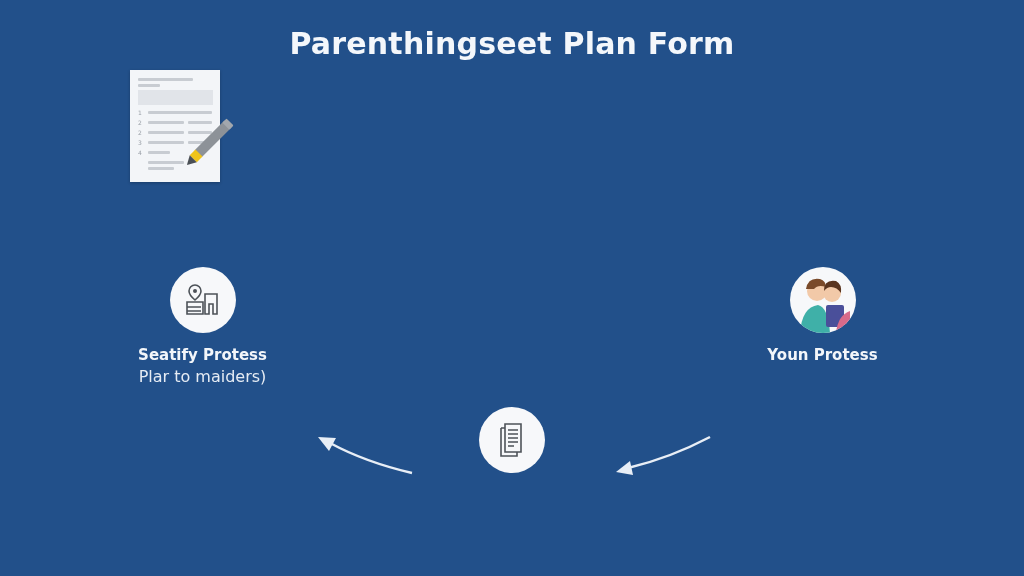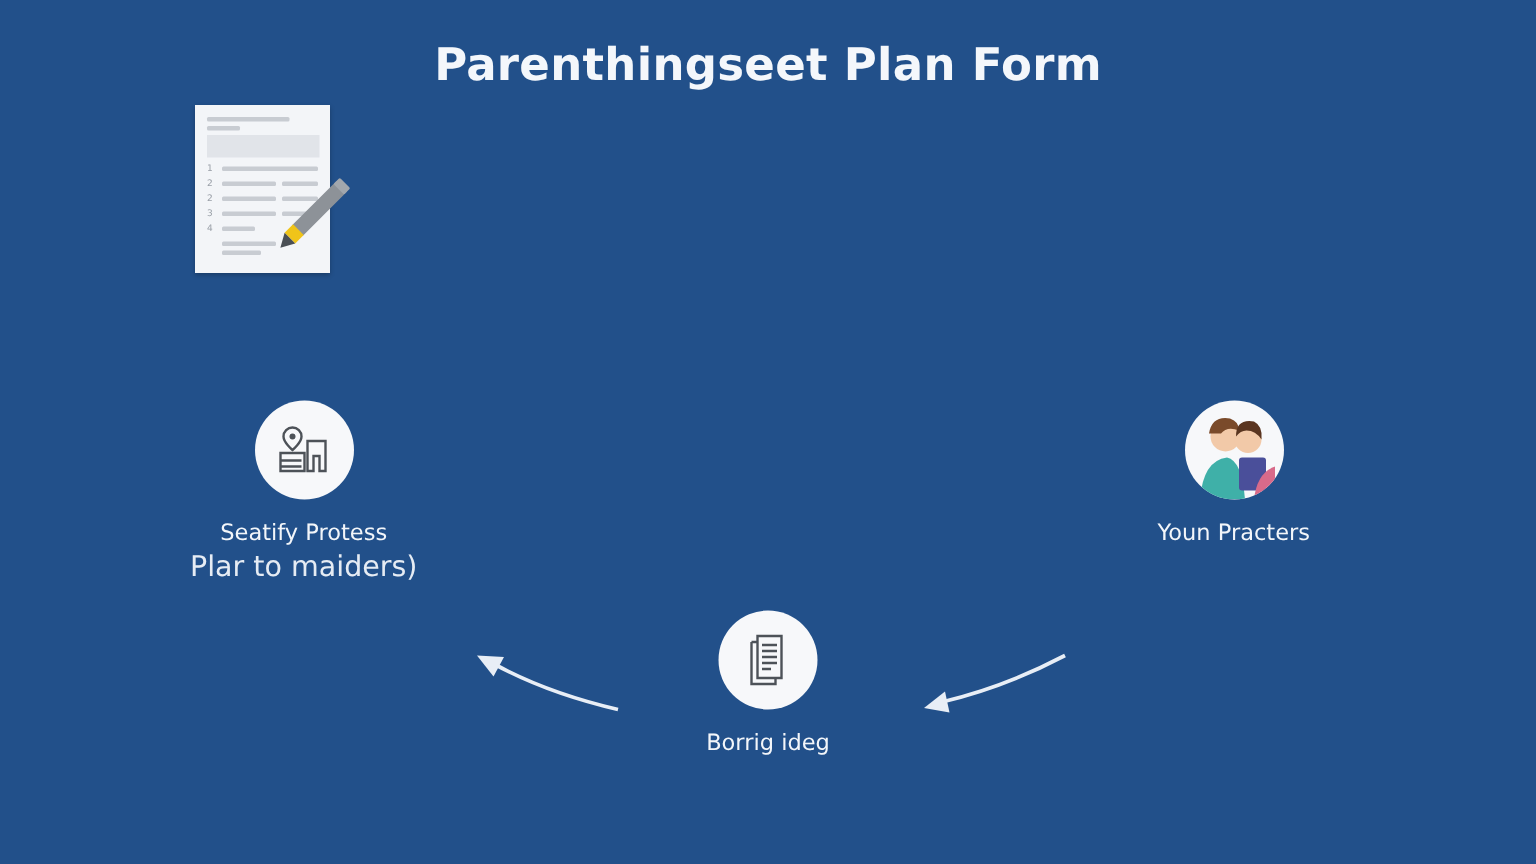--- a/index.html
+++ b/index.html
@@ -19,22 +19,22 @@
   }
   .doc .l { position:absolute; height:3px; background:#c8ccd2; border-radius:1px; }
   .doc .box { position:absolute; left:8px; top:20px; width:75px; height:15px; background:#e1e4e9; }
   .doc .n { position:absolute; left:8px; font-size:6px; color:#9aa0a8; line-height:6px; }
   .pencil { position:absolute; left:176px; top:116px; width:70px; height:60px; }
   .node { position:absolute; text-align:center; }
   .circle {
     width:66px; height:66px; border-radius:50%; background:#f7f8fa;
     margin:0 auto; display:flex; align-items:center; justify-content:center; overflow:hidden;
   }
-  .node-title { font-size:15px; font-weight:normal; margin-top:13px; color:#f3f6fa; white-space:nowrap; }
-  .node-sub { font-size:19px; margin-top:3px; color:#e6ecf4; white-space:nowrap; }
+  .node-title { font-size:15px; font-weight:bold; margin-top:13px; color:#f3f6fa; white-space:nowrap; }
+  .node-sub { font-size:16px; margin-top:3px; color:#e6ecf4; white-space:nowrap; }
   .arrows { position:absolute; left:0; top:0; width:1024px; height:576px; }
 </style>
 </head>
 <body>
 
 <div class="title">Parenthingseet Plan Form</div>
 
 <div class="doc">
   <div class="l" style="left:8px;top:8px;width:55px;"></div>
   <div class="l" style="left:8px;top:14px;width:22px;"></div>
@@ -93,25 +93,24 @@
     <svg width="66" height="66" viewBox="0 0 66 66">
       <circle cx="27" cy="24" r="10" fill="#f2c9a8"></circle>
       <path d="M16 22 q2 -12 14 -10 q6 2 6 8 q-8 -3 -12 2 q-4 0 -8 0z" fill="#7a4a2a"></path>
       <circle cx="42" cy="26" r="9" fill="#f2c9a8"></circle>
       <path d="M34 24 q0 -12 12 -10 q6 3 5 12 q-4 -6 -10 -6 q-4 0 -7 4z" fill="#5a3520"></path>
       <path d="M10 66 q2 -26 18 -28 q10 2 12 28z" fill="#3fb0a8"></path>
       <rect x="36" y="38" width="18" height="22" rx="2" fill="#4a4f9a"></rect>
       <path d="M46 66 q2 -18 14 -22 v22z" fill="#d86a8a"></path>
     </svg>
   </div>
-  <div class="node-title">Youn Practers</div>
+  <div class="node-title">Youn Protess</div>
 </div>
 
 <div class="node" style="left:427px;top:407px;width:170px;">
   <div class="circle">
     <svg width="30" height="36" viewBox="0 0 30 36">
       <path d="M8 2 h16 v28 h-16z" fill="none" stroke="#4d5258" stroke-width="1.6"></path>
       <path d="M4 6 h4 M4 6 v28 h16 v-4" fill="none" stroke="#4d5258" stroke-width="1.6"></path>
       <path d="M11 8 h10 M11 12 h10 M11 16 h10 M11 20 h10 M11 24 h6" stroke="#4d5258" stroke-width="1.6"></path>
     </svg>
   </div>
-  <div class="node-title">Borrig ideg</div>
 </div>
 
 </body></html>

